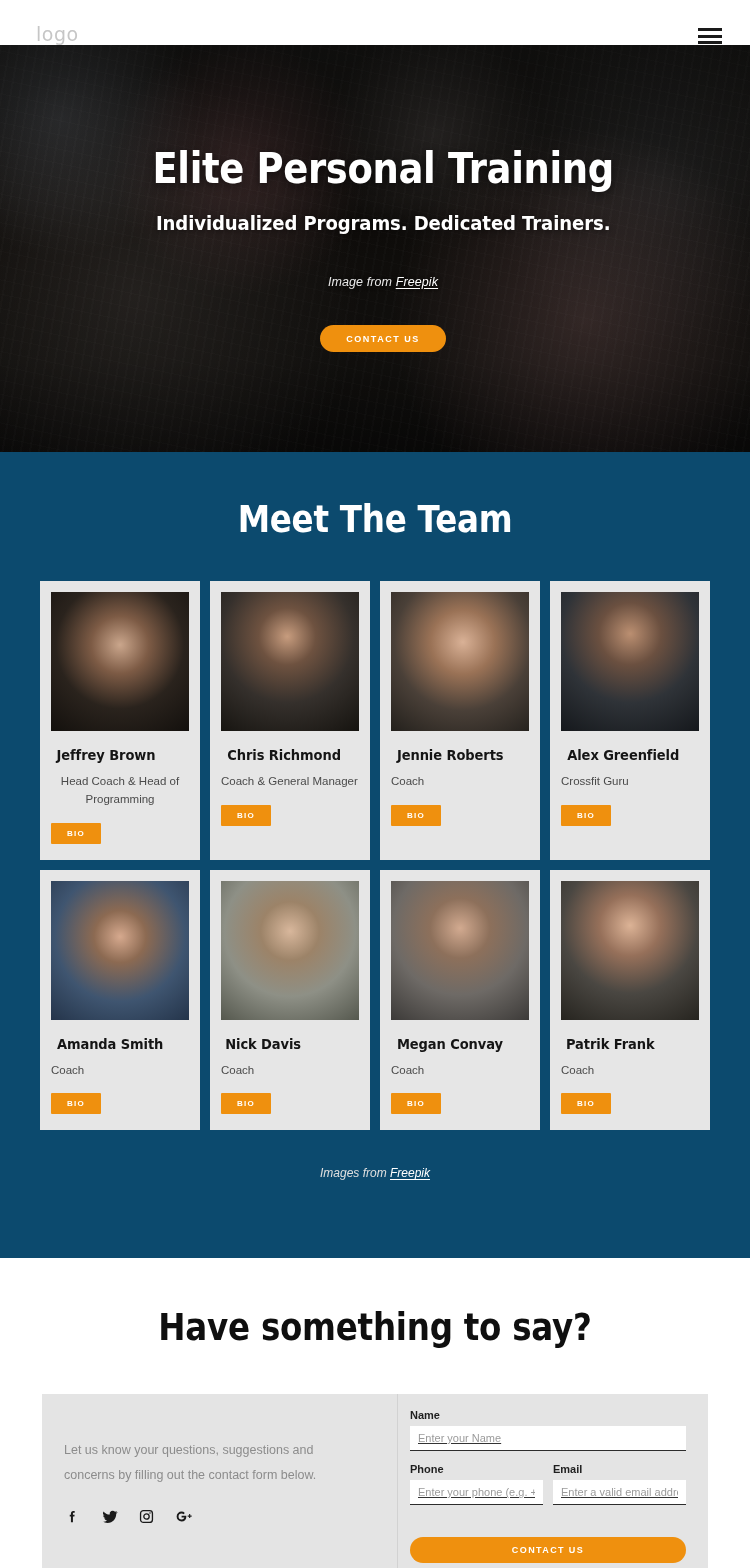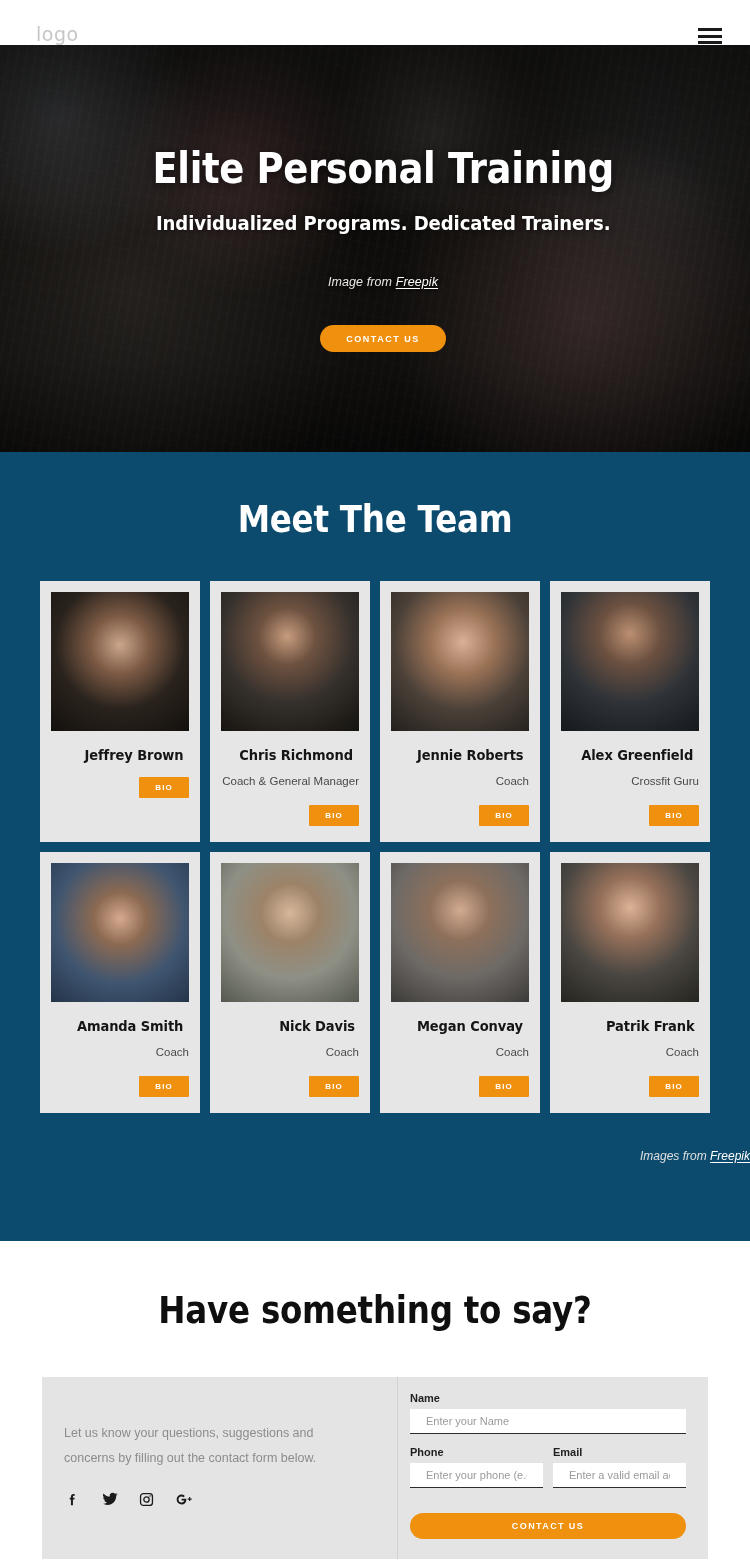--- a/index.html
+++ b/index.html
@@ -161,21 +161,21 @@
     margin: 0 auto;
     display: grid;
     grid-template-columns: repeat(4, 1fr);
     gap: 10px 10px;
   }
   .team-card {
     background: #e6e6e6;
     padding: 11px 11px 16px;
     display: flex;
     flex-direction: column;
-    align-items: flex-end;
+    align-items: flex-start;
     text-align: center;
   }
   .team-card.row1 { min-height: 256px; }
   .card-photo {
     width: 100%;
     height: 139px;
     background: #2a2724;
     overflow: hidden;
     position: relative;
   }
@@ -209,21 +209,21 @@
     letter-spacing: 1.2px;
     padding: 6px 16px;
     cursor: pointer;
     font-family: "Liberation Sans", sans-serif;
     border-radius: 1px;
   }
   .team-card.row1 .bio-btn { margin-top: 14px; }
   .team-card.row2 .bio-btn { margin-top: 14px; }
   .team-credit {
     margin-top: 36px;
-    text-align: right;
+    text-align: center;
     font-size: 12px;
     font-style: italic;
     color: #e0e0e0;
   }
   .team-credit a {
     color: #ffffff;
     text-decoration: underline;
     text-underline-offset: 2px;
   }
 
@@ -284,32 +284,33 @@
     font-weight: 700;
     margin-bottom: 5px;
     display: block;
   }
   .input {
     width: 100%;
     height: 25px;
     background: #ffffff;
     border: none;
     border-bottom: 1.5px solid #2c2c2c;
-    padding: 0 16px;
+    padding: 0 8px;
     font-size: 11px;
     color: #333;
     font-family: "Liberation Sans", sans-serif;
     outline: none;
+    text-decoration: underline;
   }
   .input::placeholder { color: #9b9b9b; }
   .field { margin-bottom: 12px; }
   .field-row {
     display: flex;
     gap: 10px;
-    margin-bottom: 25px;
+    margin-bottom: 32px;
   }
   .field-row > div { flex: 1; min-width: 0; }
   .submit-btn {
     width: 100%;
     height: 26px;
     background: #ef900e;
     border: none;
     border-radius: 14px;
     color: #ffffff;
     font-size: 9px;
@@ -347,20 +348,21 @@
 <section class="team-section">
   <h2 class="section-title">Meet The Team</h2>
 
   <div class="team-grid">
 
     <div class="team-card row1">
       <div class="card-photo">
         <div class="ph" style="background:radial-gradient(circle at 50% 38%, #caa68c 0%, #7d5b45 26%, #2a231d 58%, #13100d 100%);"></div>
       </div>
       <div class="card-name">Jeffrey Brown</div>
+      <div class="card-role">Head Coach &amp; Head of Programming</div>
       <button class="bio-btn">BIO</button>
     </div>
 
     <div class="team-card row1">
       <div class="card-photo">
         <div class="ph" style="background:radial-gradient(circle at 48% 32%, #c79c7e 0%, #6e5240 24%, #35302c 56%, #15130f 100%);"></div>
       </div>
       <div class="card-name">Chris Richmond</div>
       <div class="card-role">Coach &amp; General Manager</div>
       <button class="bio-btn">BIO</button>

